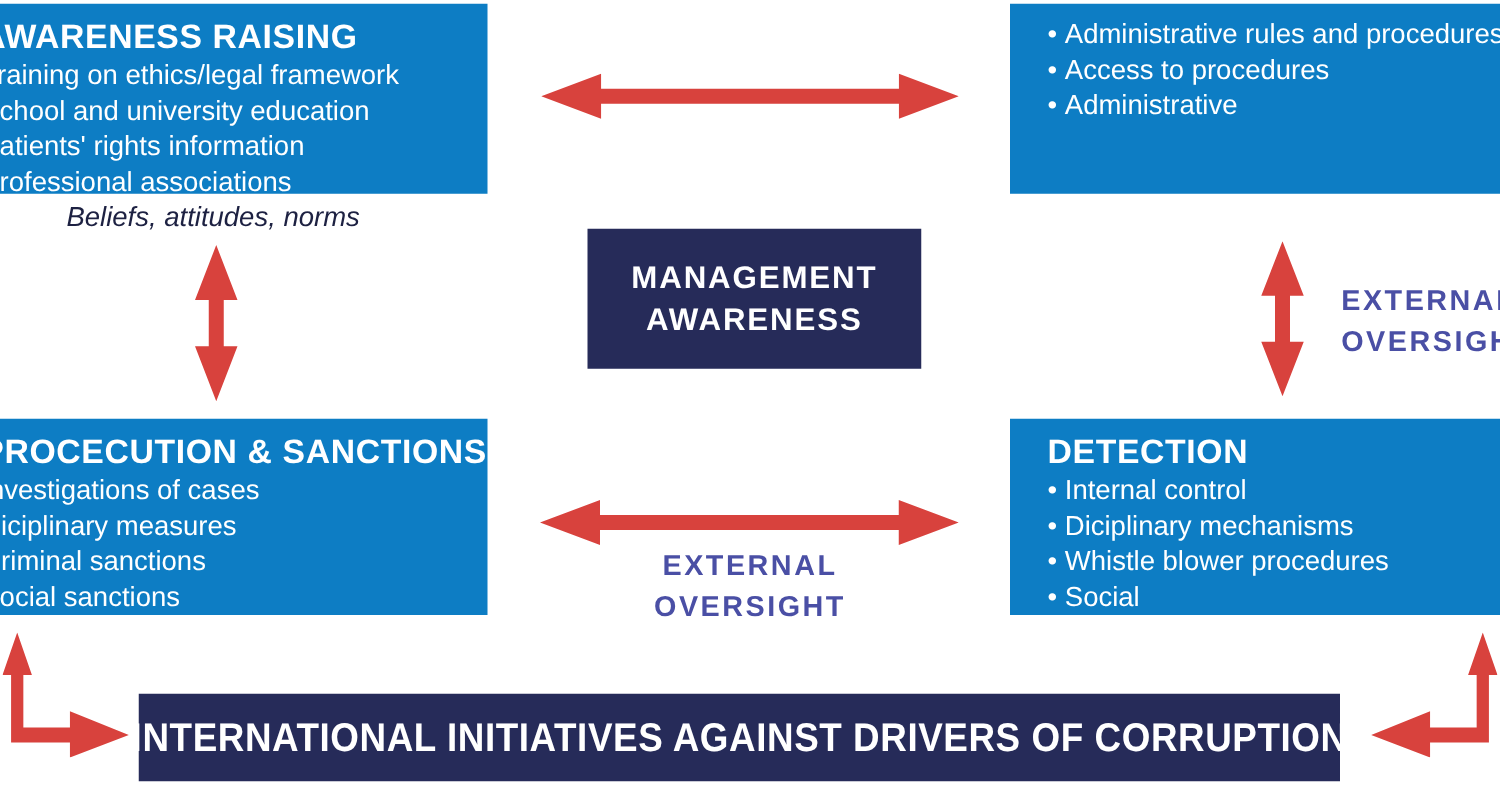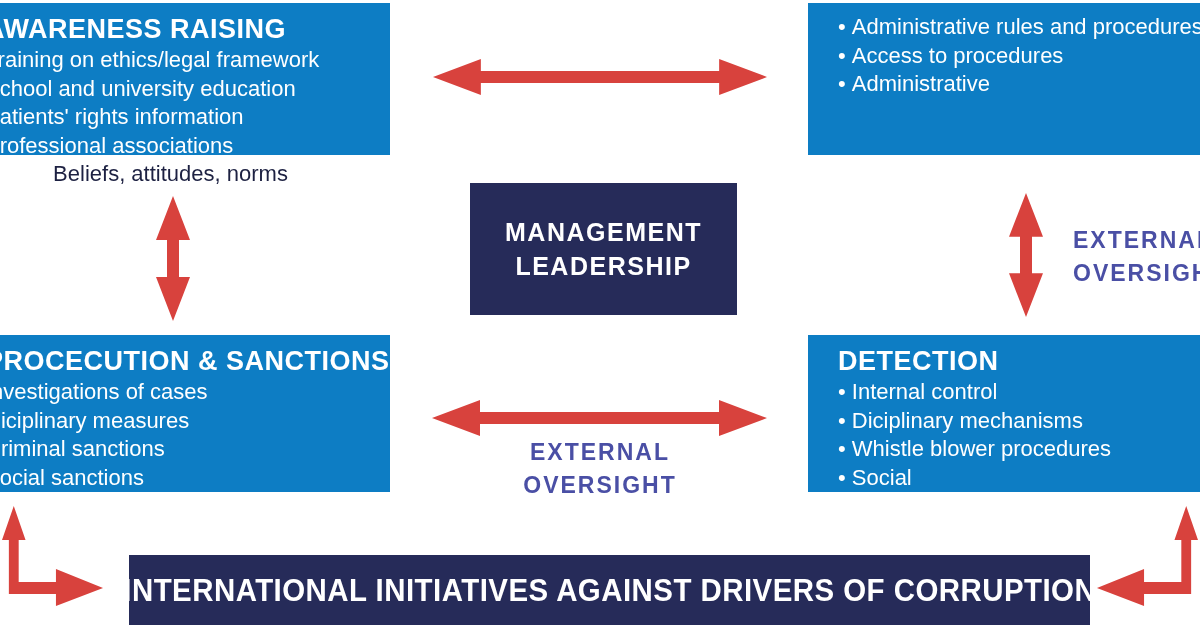--- a/index.html
+++ b/index.html
@@ -29,21 +29,21 @@
   .center-title{
     font-size:25px;font-weight:bold;letter-spacing:1.5px;line-height:34px;
   }
   .banner-title{
     font-size:32px;font-weight:bold;letter-spacing:0.5px;white-space:nowrap;
     display:inline-block;transform:scaleX(0.92);
   }
   
   .beliefs{
     position:absolute;left:38px;top:161px;width:265px;text-align:center;
-    font-size:22px;color:#1d2142;
+    font-size:22px;font-style:italic;color:#1d2142;
   }
   .oversight{
     position:absolute;color:#4a4fa5;font-weight:bold;
     font-size:23px;letter-spacing:2px;line-height:33px;white-space:nowrap;
   }
   .oversight.right{left:1073px;top:224px;text-align:left;}
   .oversight.bottom{left:475px;top:436px;width:250px;text-align:center;}
   
   .arrow{position:absolute;}
   .arrow svg{display:block;width:100%;height:100%;}
@@ -77,28 +77,28 @@
   </div>
 
   <div class="bluebox bulleted" style="left:808px;top:335px;width:400px;height:157px;">
     <div class="box-title">DETECTION</div>
     <div class="box-item">Internal control</div>
     <div class="box-item">Diciplinary mechanisms</div>
     <div class="box-item">Whistle blower procedures</div>
     <div class="box-item">Social</div>
   </div>
 
-  <div class="navybox" style="left:470px;top:183px;width:267px;height:132px;">
+  <div class="navybox" style="left:470px;top:183px;width:267px;height:112px;">
     <div class="center-title">
       <div>MANAGEMENT</div>
-      <div>LEADERSHIP</div>
+      <div>AWARENESS</div>
     </div>
   </div>
 
-  <div class="navybox" style="left:129px;top:555px;width:961px;height:70px;">
+  <div class="navybox" style="left:111px;top:555px;width:961px;height:70px;">
     <span class="banner-title">INTERNATIONAL INITIATIVES AGAINST DRIVERS OF CORRUPTION</span>
   </div>
 
   <div class="beliefs">Beliefs, attitudes, norms</div>
 
   <div class="oversight right">
     <div>EXTERNAL</div>
     <div>OVERSIGHT</div>
   </div>
 

